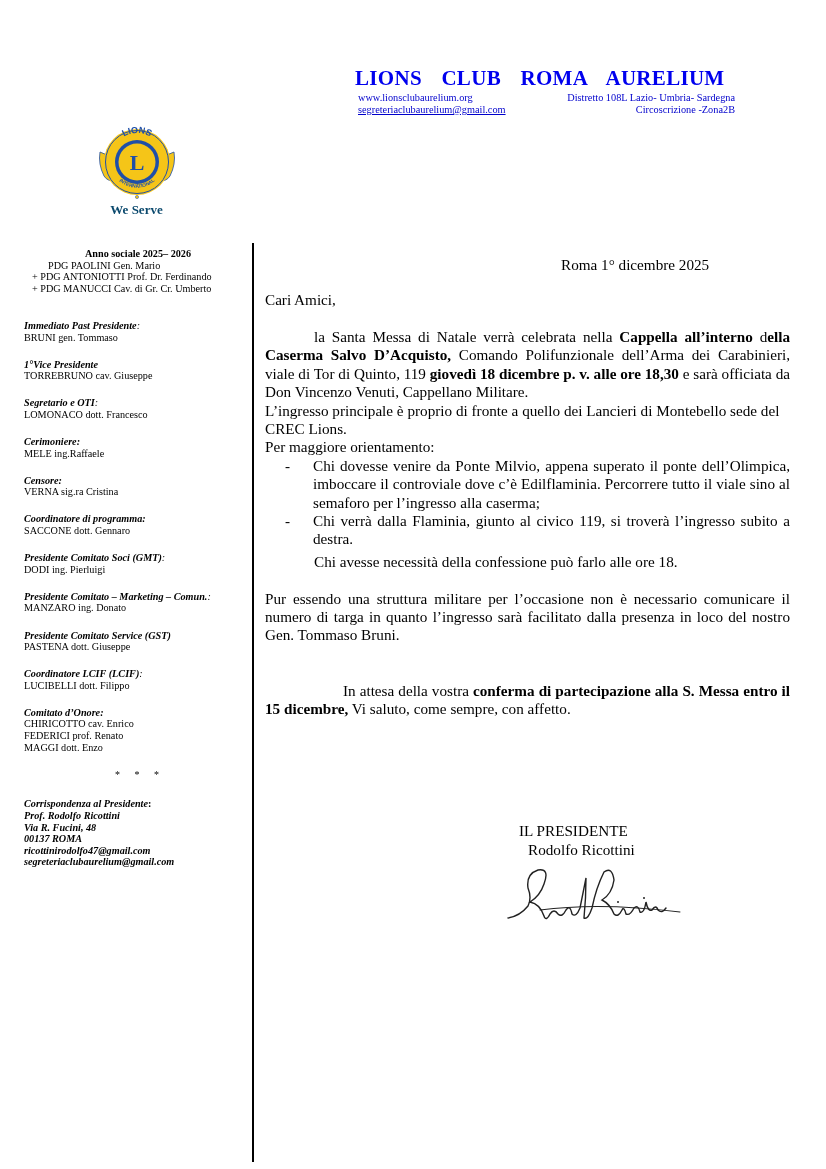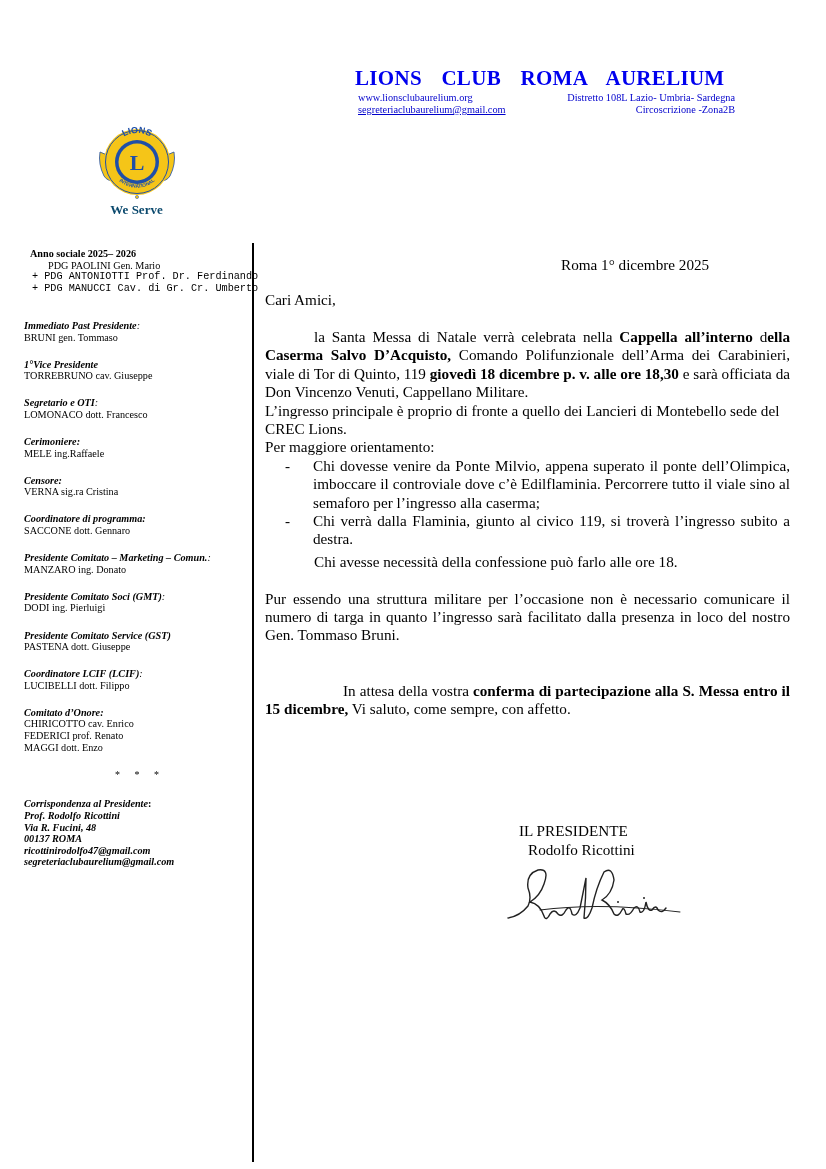--- a/index.html
+++ b/index.html
@@ -27,24 +27,24 @@
     .we-serve {
       position: absolute; left: 80px; top: 202px; width: 113px; text-align: center;
       font-size: 13px; font-weight: bold; color: #0c4a6e;
     }
 
     
     .divider { position: absolute; left: 252px; top: 243px; width: 1.5px; height: 919px; background: #000; }
 
     
     .sidebar { position: absolute; left: 24px; top: 248px; width: 222px; font-size: 10.2px; line-height: 11.6px; }
-    .anno { text-align: left; font-weight: bold; padding-left: 6px; }
+    .anno { text-align: center; font-weight: bold; padding-left: 6px; }
     .pdg { white-space: nowrap; }
     .pdg.p0 { padding-left: 24px; }
-    .pdg.p1 { padding-left: 8px; font-family: Liberation Mono, monospace; }
+    .pdg.p1 { padding-left: 8px; }
     .officers { position: absolute; left: 24px; top: 320px; width: 226px; font-size: 10.2px; line-height: 11.6px; }
     .officer { margin-bottom: 15.5px; }
     .officer-role { font-weight: bold; font-style: italic; white-space: nowrap; }
     .officer-name { white-space: nowrap; }
     .stars { text-align: center; padding-left: 6px; margin-top: 10px; margin-bottom: 18px; letter-spacing: 6px; font-size: 10px; }
     .corr { font-weight: bold; font-style: italic; }
 
     
     .letter { position: absolute; left: 265px; top: 256px; width: 525px; font-size: 15.2px; line-height: 18.4px; }
     .date { position: absolute; left: 296px; top: 0; white-space: nowrap; }
@@ -131,26 +131,26 @@
   </div>
   <div class="officer">
     <div class="officer-role"><span>Censore:</span><span style="font-weight:normal"></span></div>
     <div class="officer-name">VERNA sig.ra Cristina</div>
   </div>
   <div class="officer">
     <div class="officer-role"><span>Coordinatore di programma:</span><span style="font-weight:normal"></span></div>
     <div class="officer-name">SACCONE dott. Gennaro</div>
   </div>
   <div class="officer">
+    <div class="officer-role"><span>Presidente Comitato Soci (GMT)</span><span style="font-weight:normal">:</span></div>
+    <div class="officer-name">DODI ing. Pierluigi</div>
+  </div>
+  <div class="officer">
     <div class="officer-role"><span>Presidente Comitato – Marketing – Comun.</span><span style="font-weight:normal">:</span></div>
     <div class="officer-name">MANZARO ing. Donato</div>
-  </div>
-  <div class="officer">
-    <div class="officer-role"><span>Presidente Comitato Soci (GMT)</span><span style="font-weight:normal">:</span></div>
-    <div class="officer-name">DODI ing. Pierluigi</div>
   </div>
   <div class="officer">
     <div class="officer-role"><span>Presidente Comitato Service (GST)</span><span style="font-weight:normal"></span></div>
     <div class="officer-name">PASTENA dott. Giuseppe</div>
   </div>
   <div class="officer">
     <div class="officer-role"><span>Coordinatore LCIF (LCIF)</span><span style="font-weight:normal">:</span></div>
     <div class="officer-name">LUCIBELLI dott. Filippo</div>
   </div>
   <div class="officer">

